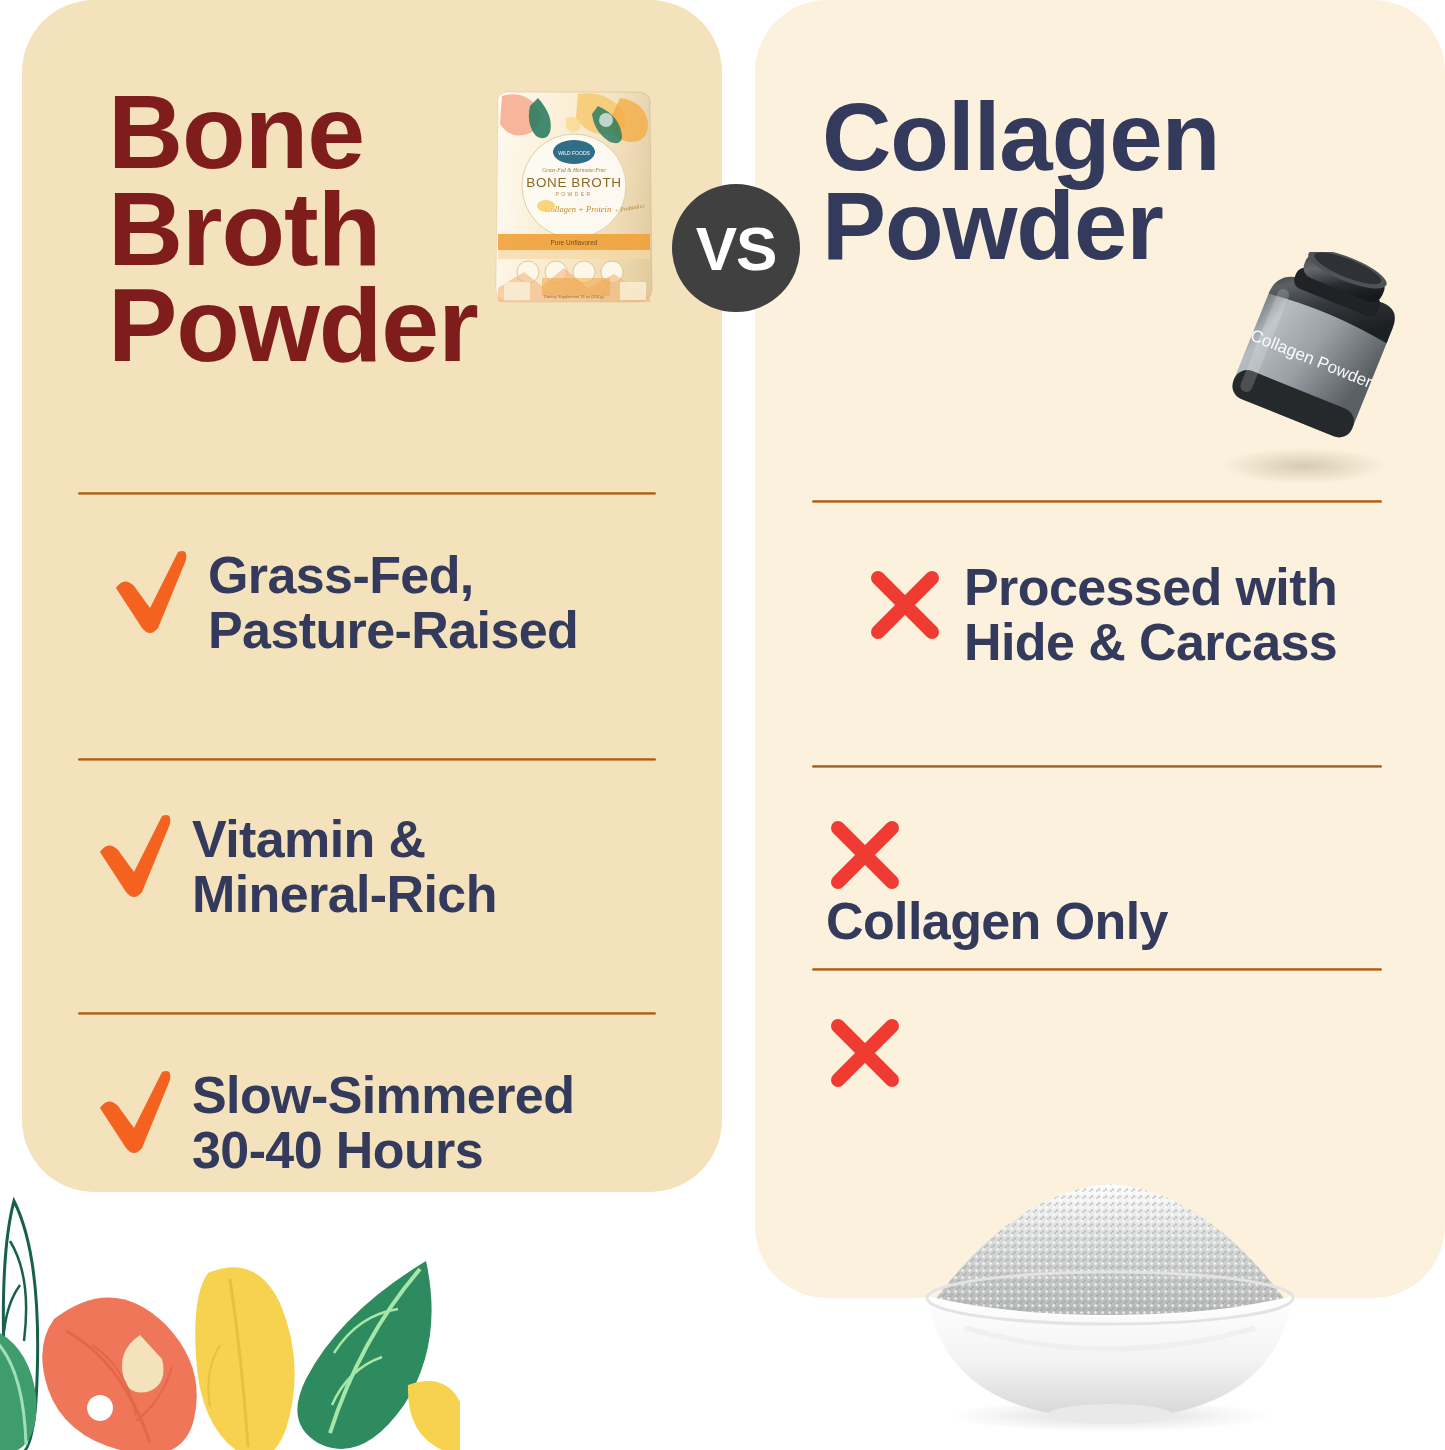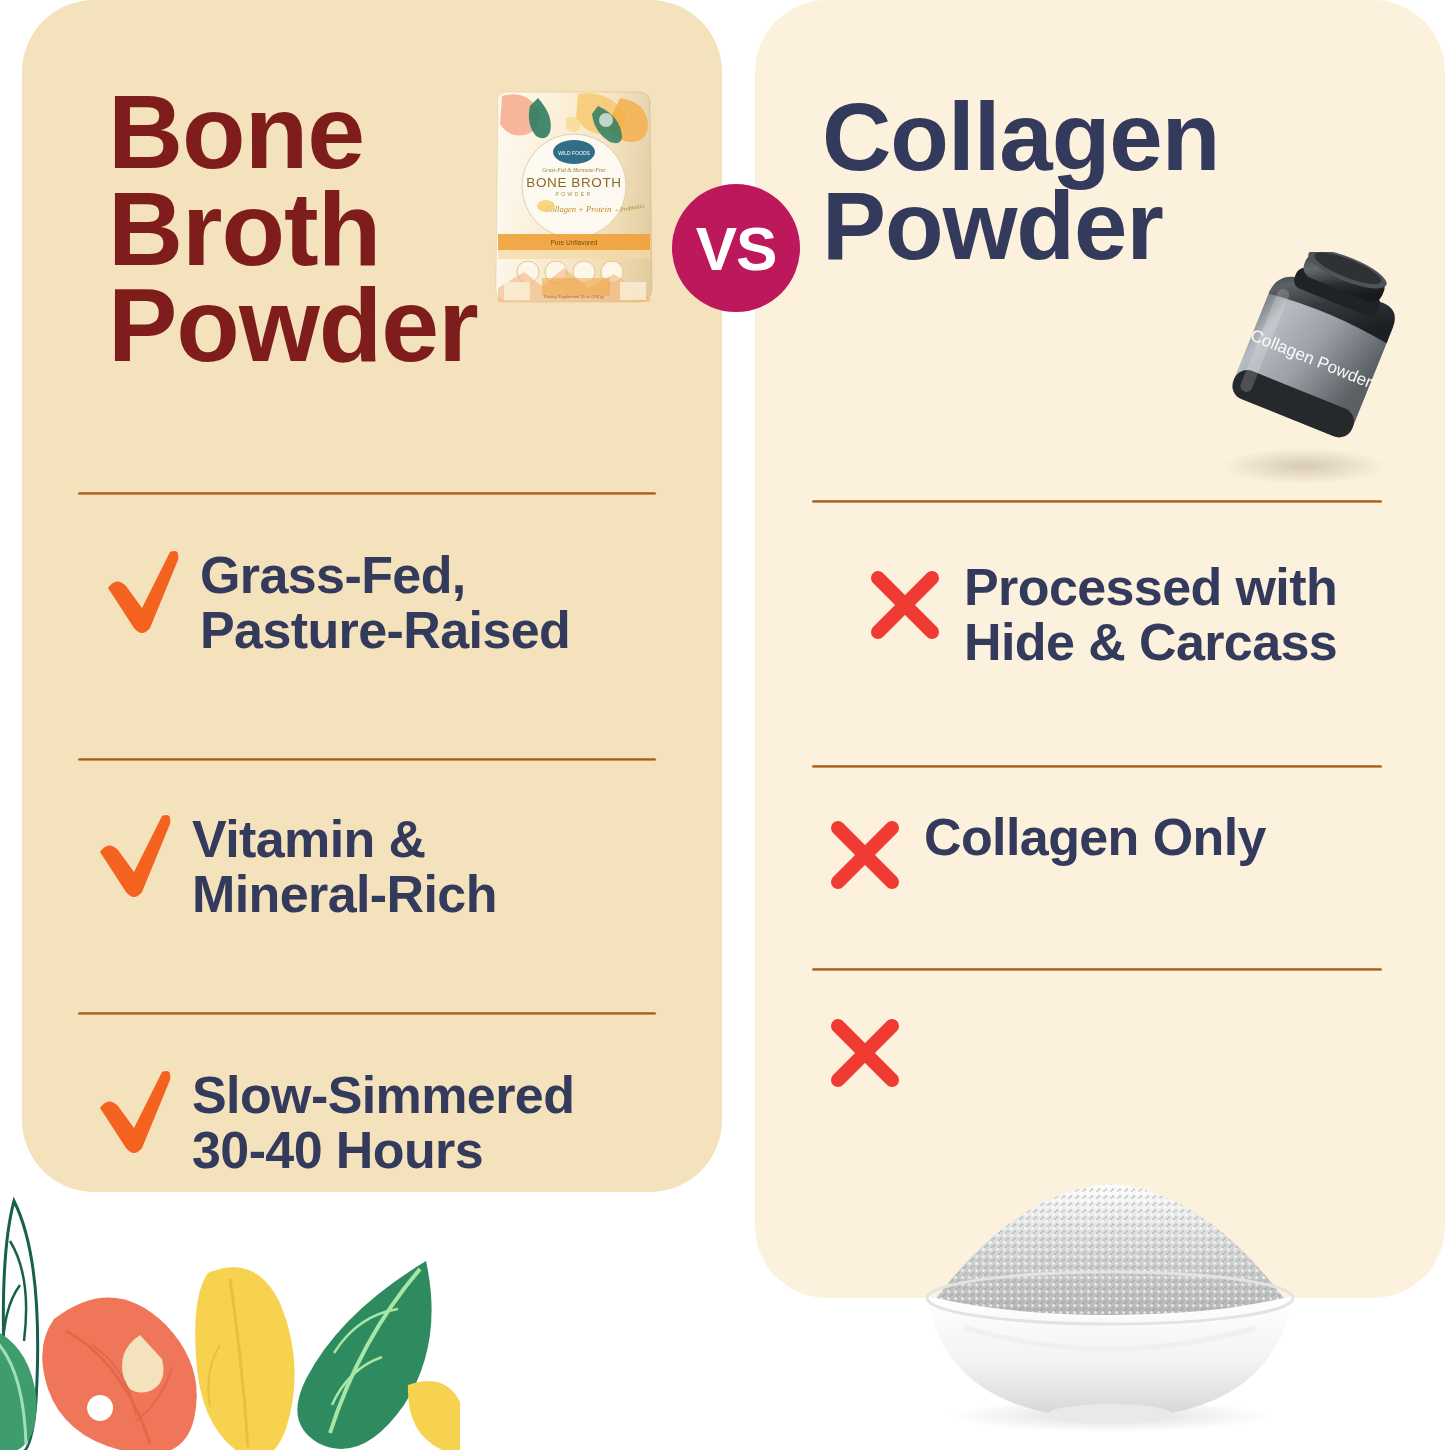--- a/index.html
+++ b/index.html
@@ -42,21 +42,21 @@
     left:790px;top:92px;width:530px;
     color:#333a5c;
     font-size:96px;
     margin-left:32px;
   }
 
   
   .vs-badge{
     position:absolute;left:672px;top:184px;
     width:128px;height:128px;border-radius:50%;
-    background:#be185d;
+    background:#404040;
     display:flex;align-items:center;justify-content:center;
     color:#ffffff;font-size:62px;font-weight:bold;
     letter-spacing:-1px;
     z-index:6;
   }
 
   
   .divider{
     position:absolute;height:3px;
     background:linear-gradient(to bottom,#c98a4a 0%,#a65f20 50%,#dfab6d 100%);
@@ -74,25 +74,25 @@
   .feature .mark{flex:0 0 auto;}
   .feature .ftext{
     color:#333a5c;
     font-weight:bold;
     font-size:52px;
     line-height:1.06;
     letter-spacing:-0.6px;
     white-space:pre-line;
   }
 
-  .f-l1{left:100px;top:548px;justify-content:center;}
+  .f-l1{left:108px;top:548px;justify-content:center;}
   .f-l2{left:92px;top:812px;}
   .f-l3{left:92px;top:1068px;}
   .f-r1{left:866px;top:560px;}
-  .f-r2{left:826px;top:810px;}
+  .f-r2{left:826px;top:810px;flex-direction:column;}
   .f-r3{left:826px;top:1008px;}
 
   .check-wrap{width:86px;height:84px;margin-right:14px;margin-top:2px;}
   .x-wrap{width:78px;height:78px;margin-right:20px;margin-top:6px;}
 
   
   .pouch{
     position:absolute;left:480px;top:82px;width:186px;height:230px;
     z-index:5;
   }

